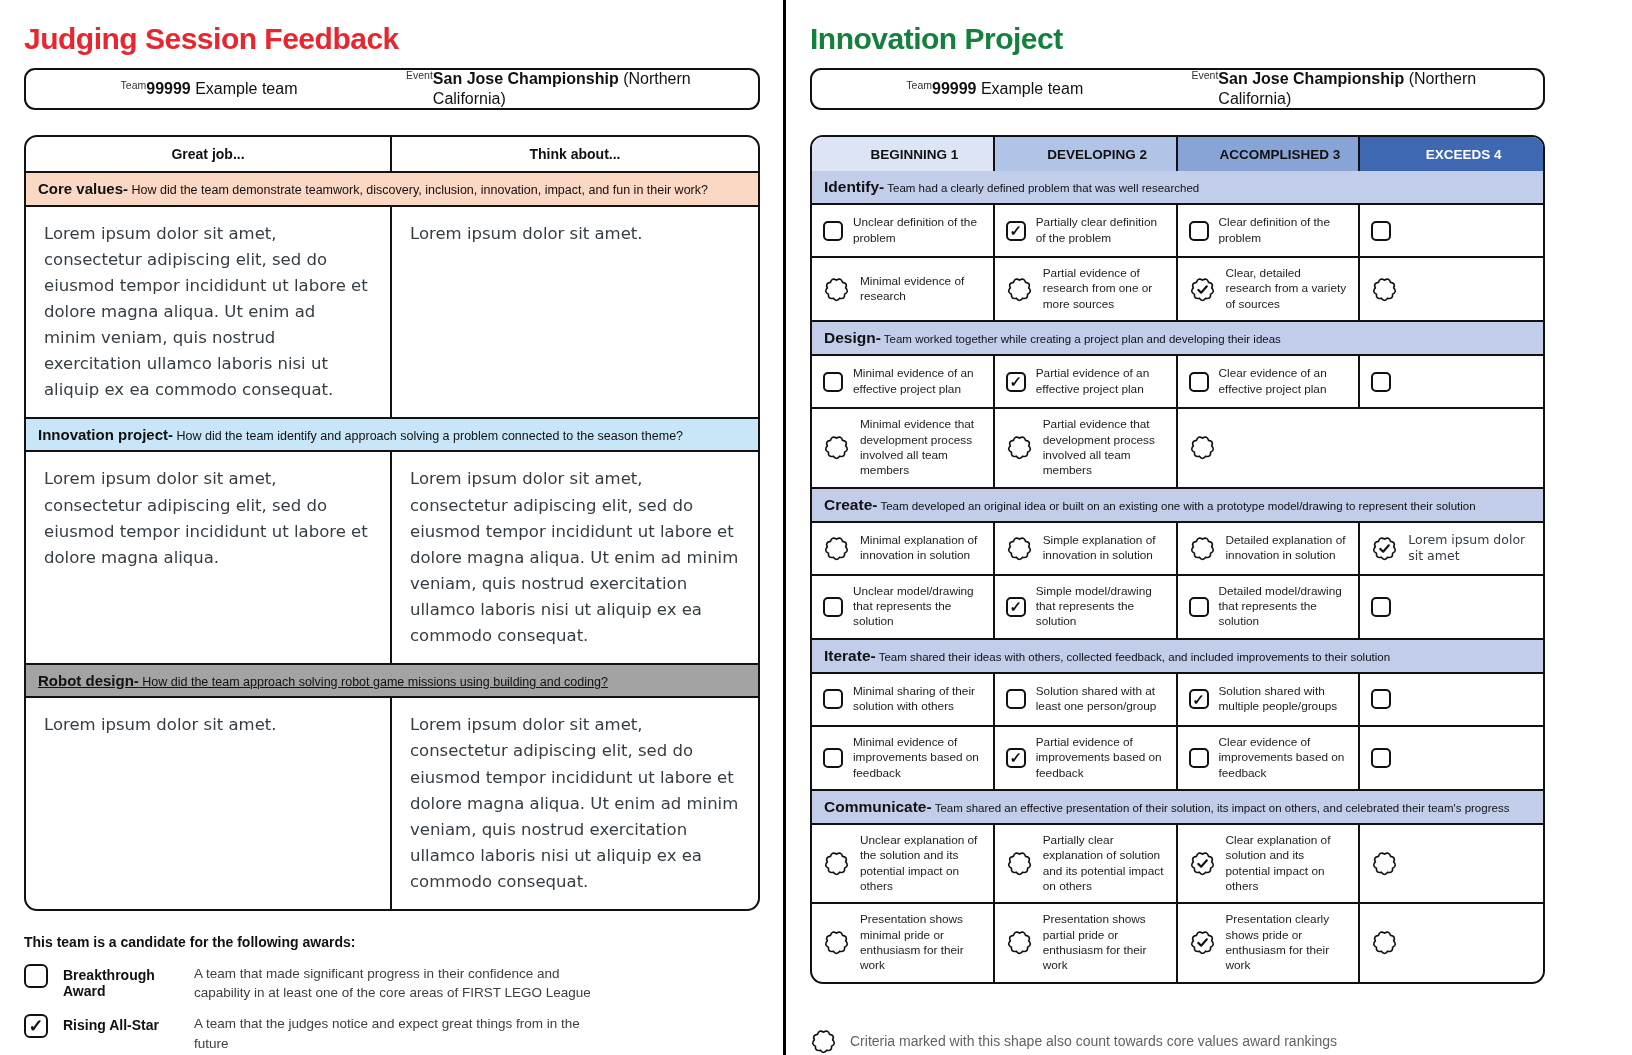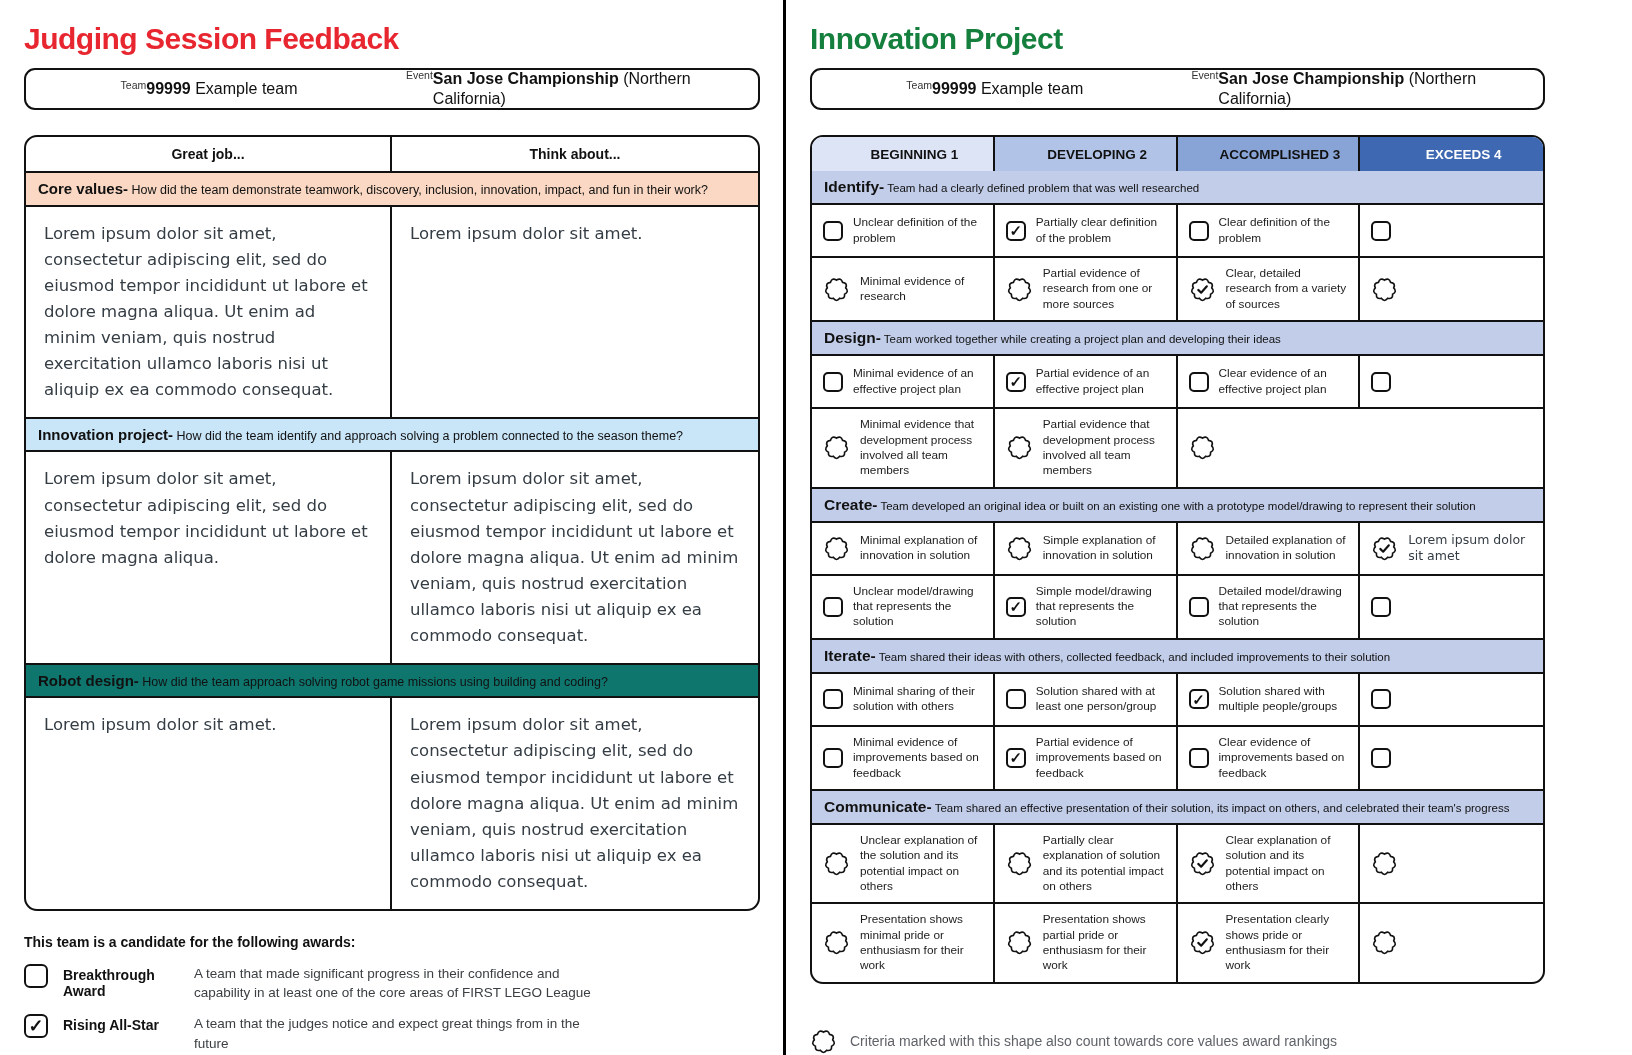--- a/index.html
+++ b/index.html
@@ -104,21 +104,21 @@
             <div class="fb-band" style="background: rgb(250, 216, 195);"><span class="band-title">Core values-</span><span> How did the team demonstrate teamwork, discovery, inclusion, innovation, impact, and fun in their work?</span></div>
             <div class="fb-row">
               <div class="fb-cell great">Lorem ipsum dolor sit amet, consectetur adipiscing elit, sed do eiusmod tempor incididunt ut labore et dolore magna aliqua. Ut enim ad minim veniam, quis nostrud exercitation ullamco laboris nisi ut aliquip ex ea commodo consequat.</div>
               <div class="fb-cell">Lorem ipsum dolor sit amet.</div>
             </div>
             <div class="fb-band" style="background: rgb(201, 229, 248);"><span class="band-title">Innovation project-</span><span> How did the team identify and approach solving a problem connected to the season theme?</span></div>
             <div class="fb-row">
               <div class="fb-cell great">Lorem ipsum dolor sit amet, consectetur adipiscing elit, sed do eiusmod tempor incididunt ut labore et dolore magna aliqua.</div>
               <div class="fb-cell">Lorem ipsum dolor sit amet, consectetur adipiscing elit, sed do eiusmod tempor incididunt ut labore et dolore magna aliqua. Ut enim ad minim veniam, quis nostrud exercitation ullamco laboris nisi ut aliquip ex ea commodo consequat.</div>
             </div>
-            <div class="fb-band" style="background: #0f766e;"><span class="band-title">Robot design-</span><span> How did the team approach solving robot game missions using building and coding?</span></div>
+            <div class="fb-band" style="background: #a3a3a3; text-decoration: underline;"><span class="band-title">Robot design-</span><span> How did the team approach solving robot game missions using building and coding?</span></div>
             <div class="fb-row">
               <div class="fb-cell great">Lorem ipsum dolor sit amet.</div>
               <div class="fb-cell">Lorem ipsum dolor sit amet, consectetur adipiscing elit, sed do eiusmod tempor incididunt ut labore et dolore magna aliqua. Ut enim ad minim veniam, quis nostrud exercitation ullamco laboris nisi ut aliquip ex ea commodo consequat.</div>
             </div>
           </div>
       </div>
 
       <div class="awards">
         <div class="awards-title">This team is a candidate for the following awards:</div>
         <div id="awards-body">

